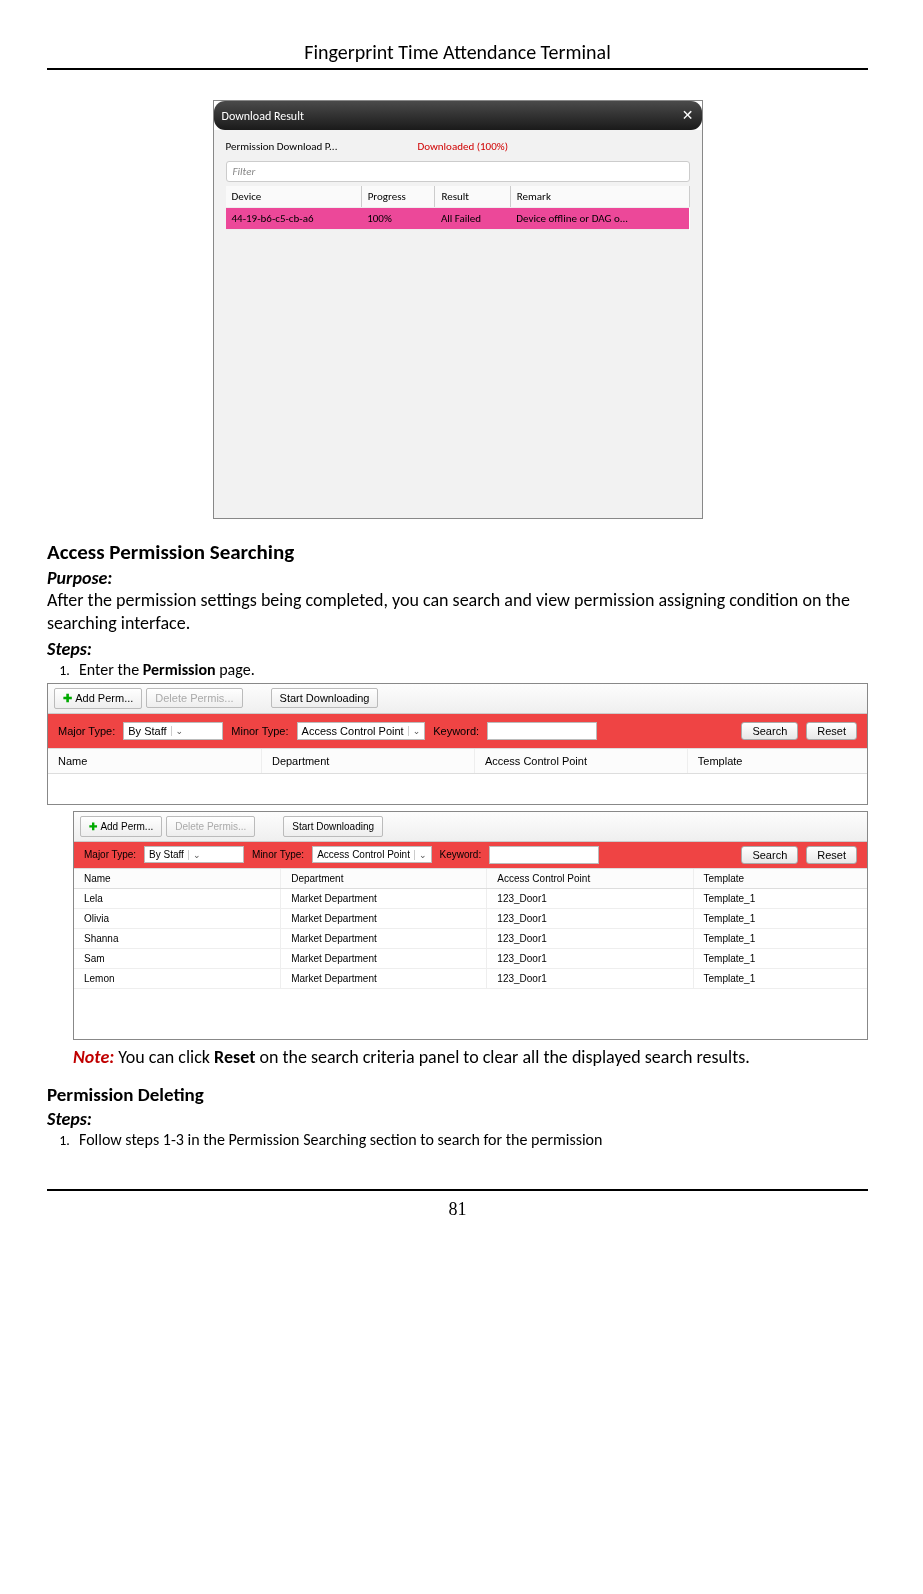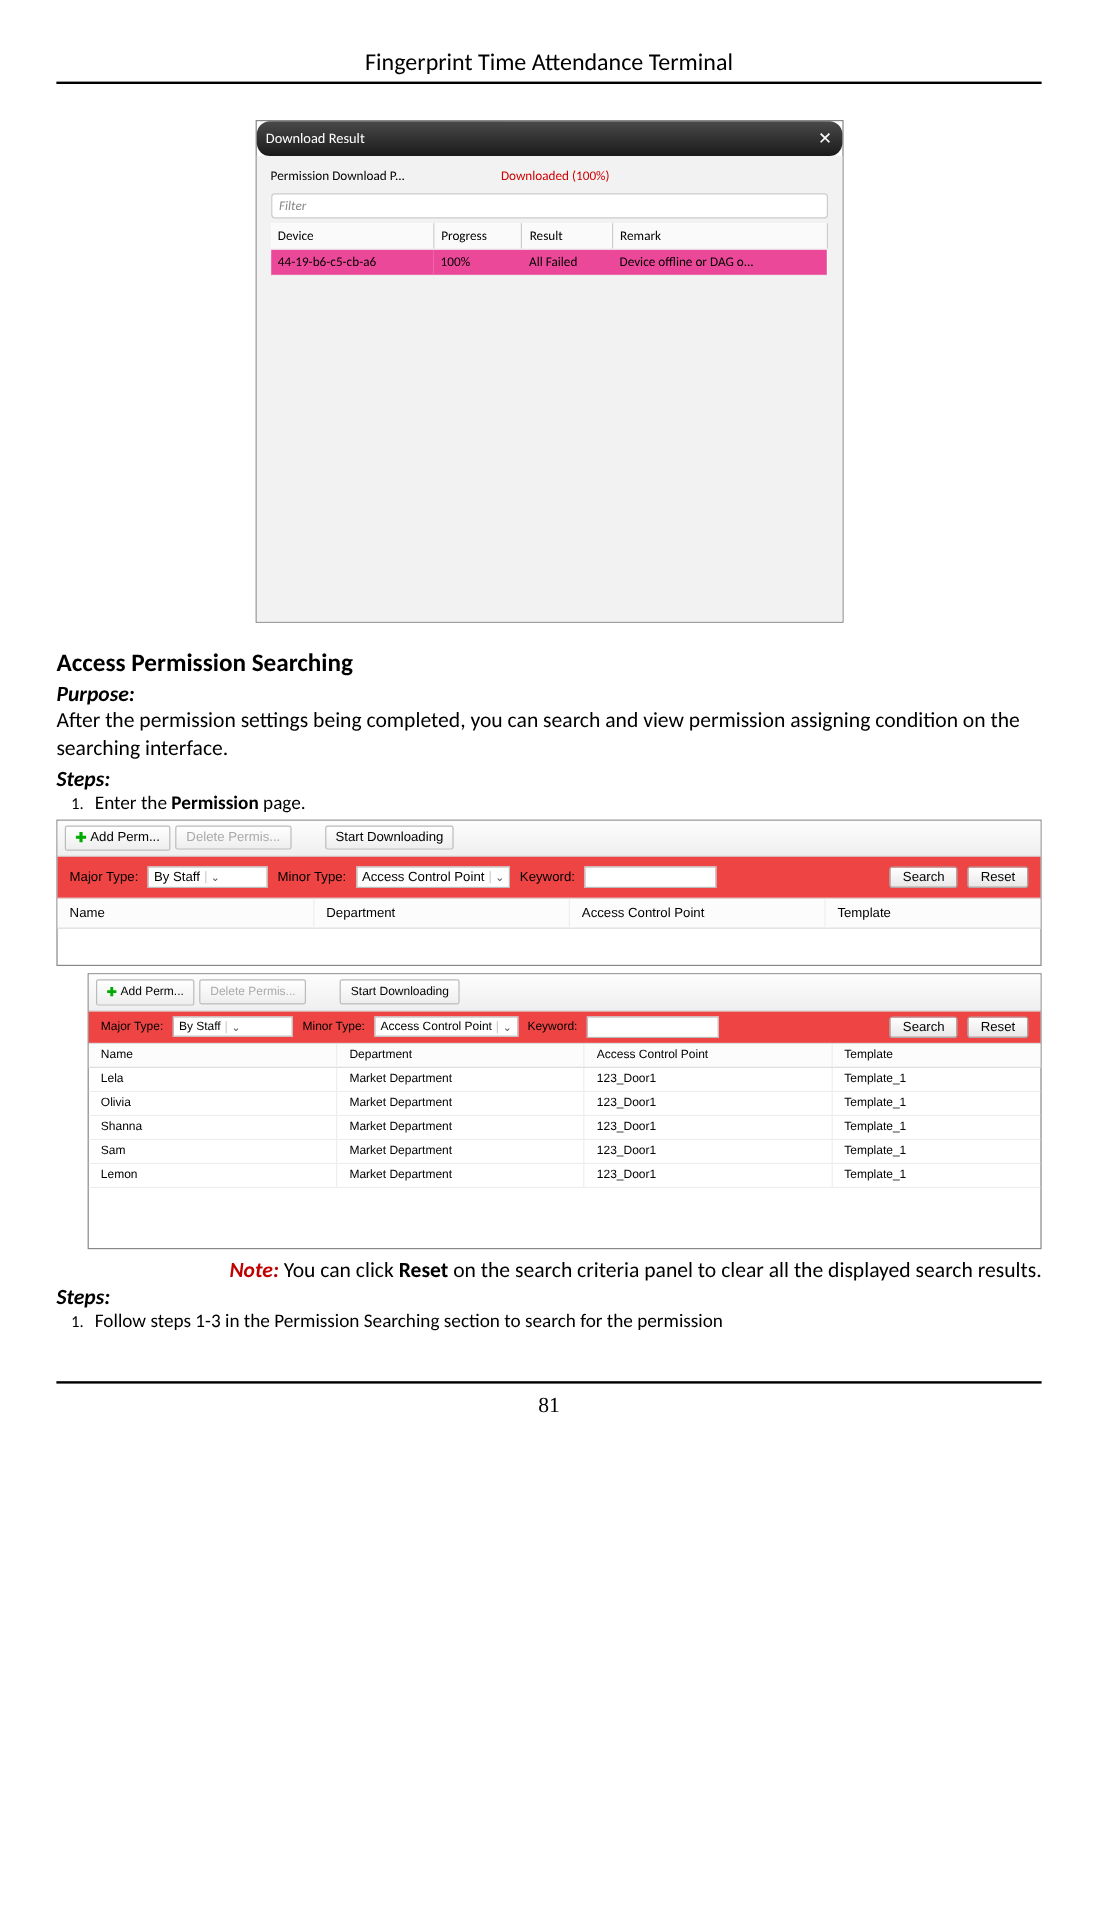--- a/index.html
+++ b/index.html
@@ -28,21 +28,21 @@
   
   .h2 { font-size: 21px; font-weight: bold; margin-top: 14px; margin-bottom: 2px; }
   .h3 { font-size: 19px; font-weight: bold; margin-top: 14px; margin-bottom: 2px; }
   .label-i { font-size: 18px; font-weight: bold; font-style: italic; }
   .para { font-size: 18px; line-height: 1.3; margin-bottom: 2px; }
   ol.steps { list-style: decimal; padding-left: 26px; font-size: 16px; }
   ol.steps > li { padding-left: 6px; margin-bottom: 2px; }
   ol.steps > li::marker { font-size: 14px; }
   .bold { font-weight: bold; }
   .note-red { color: #c00000; font-weight: bold; font-style: italic; }
-  .indent { margin-left: 26px; font-size: 18px; line-height: 1.3; text-align: right; }
+  .indent { margin-left: 26px; font-size: 18px; line-height: 1.3; }
 
   
   .perm-panel { border: 1px solid #888; margin: 4px 0 6px 0; font-family: Arial, sans-serif; }
   .perm-indent { margin-left: 26px; }
   .perm-toolbar { background: linear-gradient(#fdfdfd,#efefef); border-bottom: 1px solid #ccc; padding: 4px 6px; display: flex; gap: 4px; align-items: center; }
   .perm-toolbar .tbtn { border: 1px solid #bbb; border-radius: 2px; background: linear-gradient(#fff,#eee); font-size: 11px; padding: 3px 8px; display: inline-flex; align-items: center; gap: 3px; cursor: pointer; }
   .perm-toolbar .tbtn.disabled { color: #aaa; cursor: default; }
   .perm-toolbar .plus { color: #0a0; font-weight: bold; }
   .perm-filterbar { background: #ef4444; border-bottom: 1px solid #ddd; padding: 8px 10px; display: flex; align-items: center; gap: 8px; font-size: 11px; flex-wrap: nowrap; }
   .perm-filterbar .dd { border: 1px solid #bbb; background: #fff; padding: 2px 4px; display: inline-flex; align-items: center; gap: 4px; min-width: 100px; }
@@ -216,19 +216,20 @@
           <div class="col-tmpl">Template_1</div>
         </div>
       </div>
     <div class="perm-body-blank"></div>
   </div>
 
   <div class="indent">
     <span class="note-red">Note:</span><span> You can click </span><span class="bold">Reset</span><span> on the search criteria panel to clear all the displayed search results.</span>
   </div>
 
+  <div class="h3">Permission Deleting</div>
   <div class="label-i">Steps:</div>
   <ol class="steps">
     <li>Follow steps 1-3 in the Permission Searching section to search for the permission</li>
   </ol>
 
   <div class="page-footer">81</div>
 </div>
 
 </body></html>

